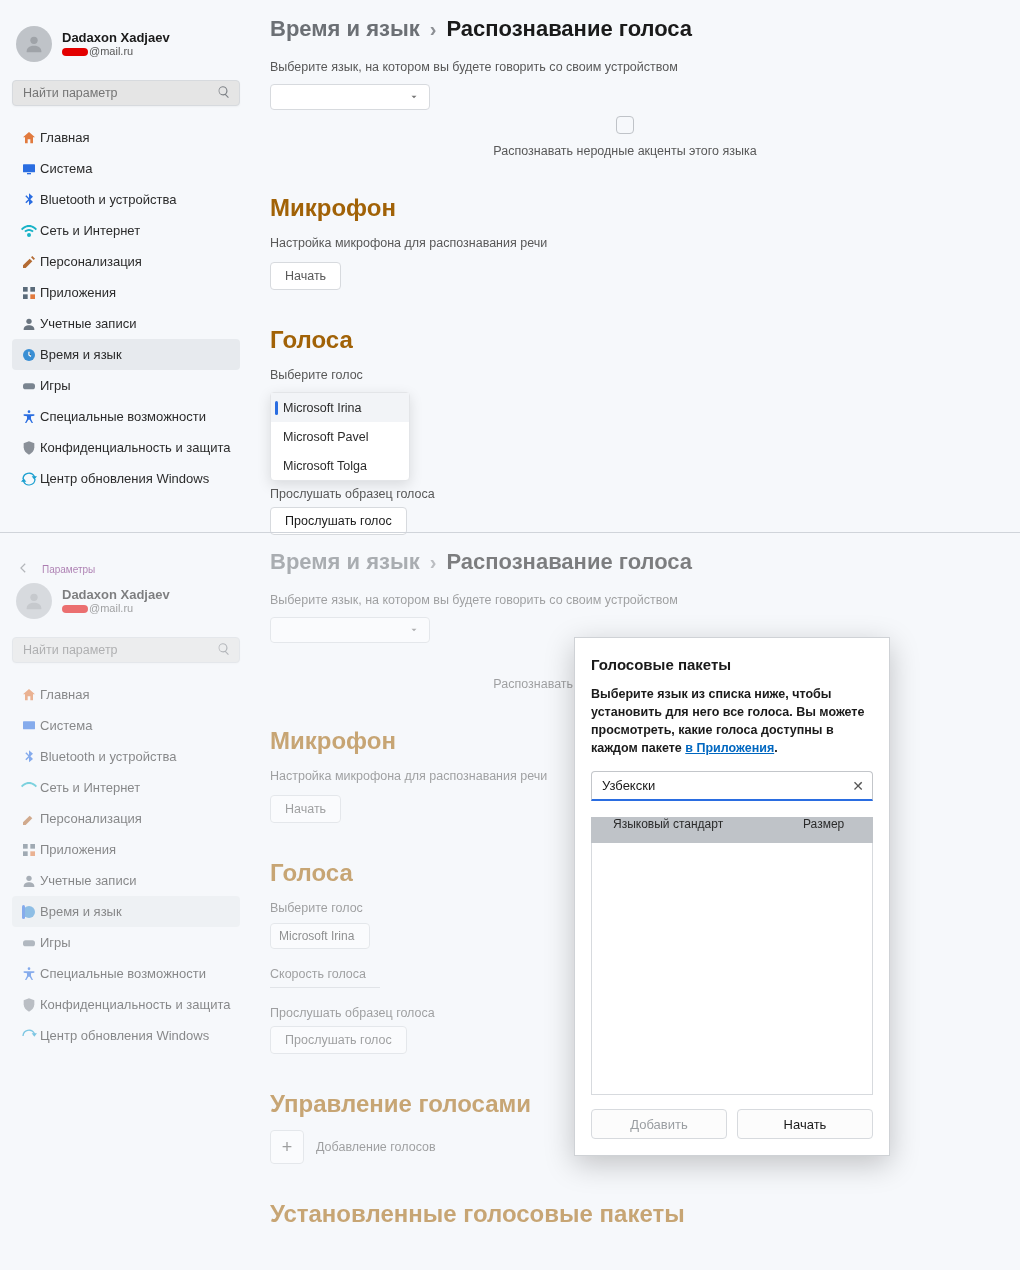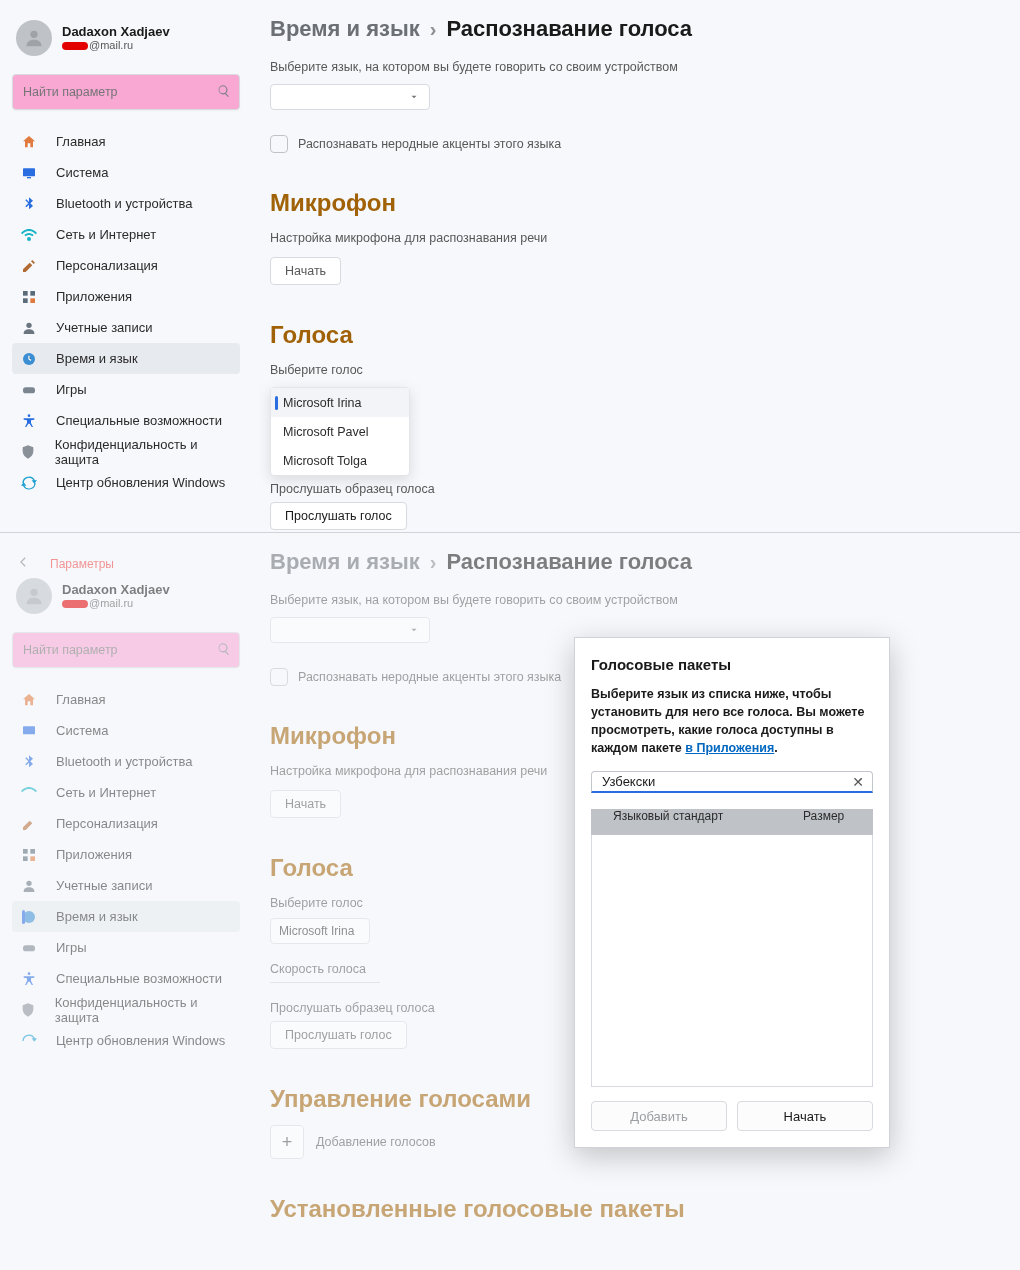--- a/index.html
+++ b/index.html
@@ -1,67 +1,67 @@
 <!DOCTYPE html>
 <html><head>
 <meta charset="utf-8">
 <style>
 html,body{margin:0;padding:0;font-family:"Segoe UI",Arial,sans-serif;background:#f6f8fb;color:#1a1a1a;font-size:13px;}
 *{box-sizing:border-box;}
 .panel{width:1020px;background:#f6f8fb;position:relative;}
 .top{height:532px;display:flex;}
 .bottom{height:738px;display:flex;position:relative;border-top:1px solid #d0d4da;}
-.sidebar{width:250px;padding:16px 10px 0 12px;}
+.sidebar{width:250px;padding:22px 10px 0 12px;}
 .user-row{display:flex;align-items:center;gap:10px;padding:4px 4px 14px 4px;}
 .avatar{width:36px;height:36px;border-radius:50%;background:#bfc3c8;display:flex;align-items:center;justify-content:center;}
 .avatar svg{width:22px;height:22px;fill:#9fa3a8;}
 .user-name{font-size:13px;font-weight:600;color:#1a1a1a;line-height:14px;}
 .user-mail{font-size:11px;color:#585858;}
 .mail-blot{display:inline-block;width:26px;height:8px;border-radius:4px;background:#e30000;margin-right:1px;vertical-align:middle;}
-.search{display:flex;align-items:center;background:#f9a8d4;border:1px solid #d7dade;border-radius:4px;height:36px;padding:0 8px;margin:4px 0 16px 0;box-shadow:0 1px 2px rgba(0,0,0,.04);}
+.search{display:flex;align-items:center;background:#e5e5e5;border:1px solid #d7dade;border-radius:4px;height:26px;padding:0 8px;margin:4px 0 16px 0;box-shadow:0 1px 2px rgba(0,0,0,.04);}
 .search input{border:none;outline:none;flex:1;font-size:12.5px;color:#5a5e62;background:transparent;}
 .nav{display:flex;flex-direction:column;}
-.nav-item{display:flex;align-items:center;gap:18px;height:31px;border-radius:4px;padding:0 8px;font-size:13px;color:#2b2b2b;cursor:default;}
+.nav-item{display:flex;align-items:center;gap:2px;height:31px;border-radius:4px;padding:0 8px;font-size:13px;color:#2b2b2b;cursor:default;}
 .nav-item.active{background:#e7eaee;}
 .nav-item .ic{width:18px;height:18px;display:flex;align-items:center;justify-content:center;}
 .nav-item .ic svg{width:16px;height:16px;}
 .content{flex:1;padding:12px 40px 0 20px;}
 .breadcrumb{display:flex;align-items:center;gap:10px;font-size:22px;font-weight:600;padding:4px 0 16px 0;}
 .breadcrumb .p1{color:#6c7075;}
 .breadcrumb .chev{color:#8d9095;font-size:20px;}
 .breadcrumb .p2{color:#1a1a1a;}
 .subtext{font-size:12.5px;color:#585858;line-height:18px;}
 .dropdown{margin-top:8px;width:160px;height:26px;border:1px solid #d7dade;border-radius:4px;background:#fff;display:flex;align-items:center;justify-content:flex-end;padding:0 10px;}
 .dropdown svg{width:10px;height:10px;fill:#777;}
-.chk-row{display:flex;align-items:center;gap:10px;margin-top:25px;font-size:12.5px;color:#585858;}
+.chk-row{display:flex;align-items:center;gap:10px;margin-top:6px;font-size:12.5px;color:#585858;flex-direction:column;}
 .checkbox{width:18px;height:18px;border:1.5px solid #bfc3c8;border-radius:4px;}
 h3.section{font-size:24px;font-weight:600;color:#a16207;margin:36px 0 12px 0;}
 .btn{display:inline-flex;align-items:center;justify-content:center;height:28px;padding:0 14px;border:1px solid #d7dade;border-radius:4px;background:#fff;font-size:12.5px;color:#585858;}
 .voice-list{margin-top:8px;width:140px;background:#fff;border:1px solid #e3e5e8;border-radius:4px;box-shadow:0 4px 14px rgba(0,0,0,.12);}
 .voice-item{height:29px;display:flex;align-items:center;padding:0 12px;font-size:12.5px;color:#2b2b2b;position:relative;}
 .voice-item.sel{background:#f2f4f7;}
 .voice-item.sel::before{content:"";position:absolute;left:4px;width:3px;height:14px;border-radius:2px;background:#2a6de1;}
 .lbl{font-size:12.5px;color:#585858;}
 
 .bottom .sidebar,.bottom .content{opacity:.55;}
 .bottom::before{content:"";position:absolute;inset:0;}
-.back-row{display:flex;align-items:center;gap:20px;padding:6px 4px 2px 4px;font-size:12px;color:#ef4444;}
+.back-row{display:flex;align-items:center;gap:12px;padding:6px 4px 2px 4px;font-size:10px;color:#701a75;}
 .back-arrow svg{width:14px;height:14px;fill:#7d8186;}
 .bottom .nav-item.active{background:#e9ecef;}
 .bottom .nav-item.active::before{content:"";position:absolute;left:0;width:3px;height:14px;border-radius:2px;background:#2a6de1;margin-left:10px;}
 .voices-closed{margin-top:6px;width:100px;height:26px;border:1px solid #d7dade;border-radius:4px;background:#fff;display:flex;align-items:center;padding:0 8px;font-size:12px;color:#3a3a3a;}
 .plus-tile{width:34px;height:34px;border:1px solid #d7dade;border-radius:4px;display:flex;align-items:center;justify-content:center;font-size:18px;color:#555;background:#fff;}
 .add-row{display:flex;align-items:center;gap:12px;margin-top:8px;}
 
 .dialog{position:absolute;right:130px;top:104px;width:316px;background:#fff;border:1px solid #cfd2d6;box-shadow:0 8px 28px rgba(0,0,0,.22);z-index:10;opacity:1;}
 .dialog-inner{padding:18px 16px 16px 16px;border-radius:21px;}
 .dialog h4{margin:0 0 12px 0;font-size:15px;font-weight:600;color:#1a1a1a;}
 .dialog p{margin:0 0 14px 0;font-size:12.5px;line-height:18px;color:#1a1a1a;font-weight:600;}
 .dialog p a{color:#0067c0;text-decoration:underline;}
-.dlg-input{display:flex;align-items:center;border:1px solid #c3c6ca;border-bottom:2px solid #2a6de1;border-radius:4px 4px 0 0;height:22px;padding:0 8px;}
+.dlg-input{display:flex;align-items:center;border:1px solid #c3c6ca;border-bottom:2px solid #2a6de1;border-radius:4px 4px 0 0;height:30px;padding:0 8px;}
 .dlg-input input{border:none;outline:none;flex:1;font-size:13px;color:#1a1a1a;}
 .dlg-input .xbtn{color:#555;font-size:14px;cursor:default;}
 .table-head{display:flex;background:#bfc3c8;color:#2b2b2b;font-size:12px;margin-top:16px;height:26px;}
 .table-head .c1{flex:1;padding-left:22px;}
 .table-head .c2{width:70px;text-align:left;}
 .table-body{height:252px;border:1px solid #d7dade;border-top:none;}
 .dlg-buttons{display:flex;gap:10px;margin-top:14px;}
 .dlg-buttons .b{flex:1;height:30px;border:1px solid #d7dade;border-radius:4px;background:#fcfcfc;display:flex;align-items:center;justify-content:center;font-size:13px;color:#1a1a1a;}
 .dlg-buttons .b.dis{color:#9a9ea2;}
 .search-ic svg{width:14px;height:14px;fill:#7d8186;}

